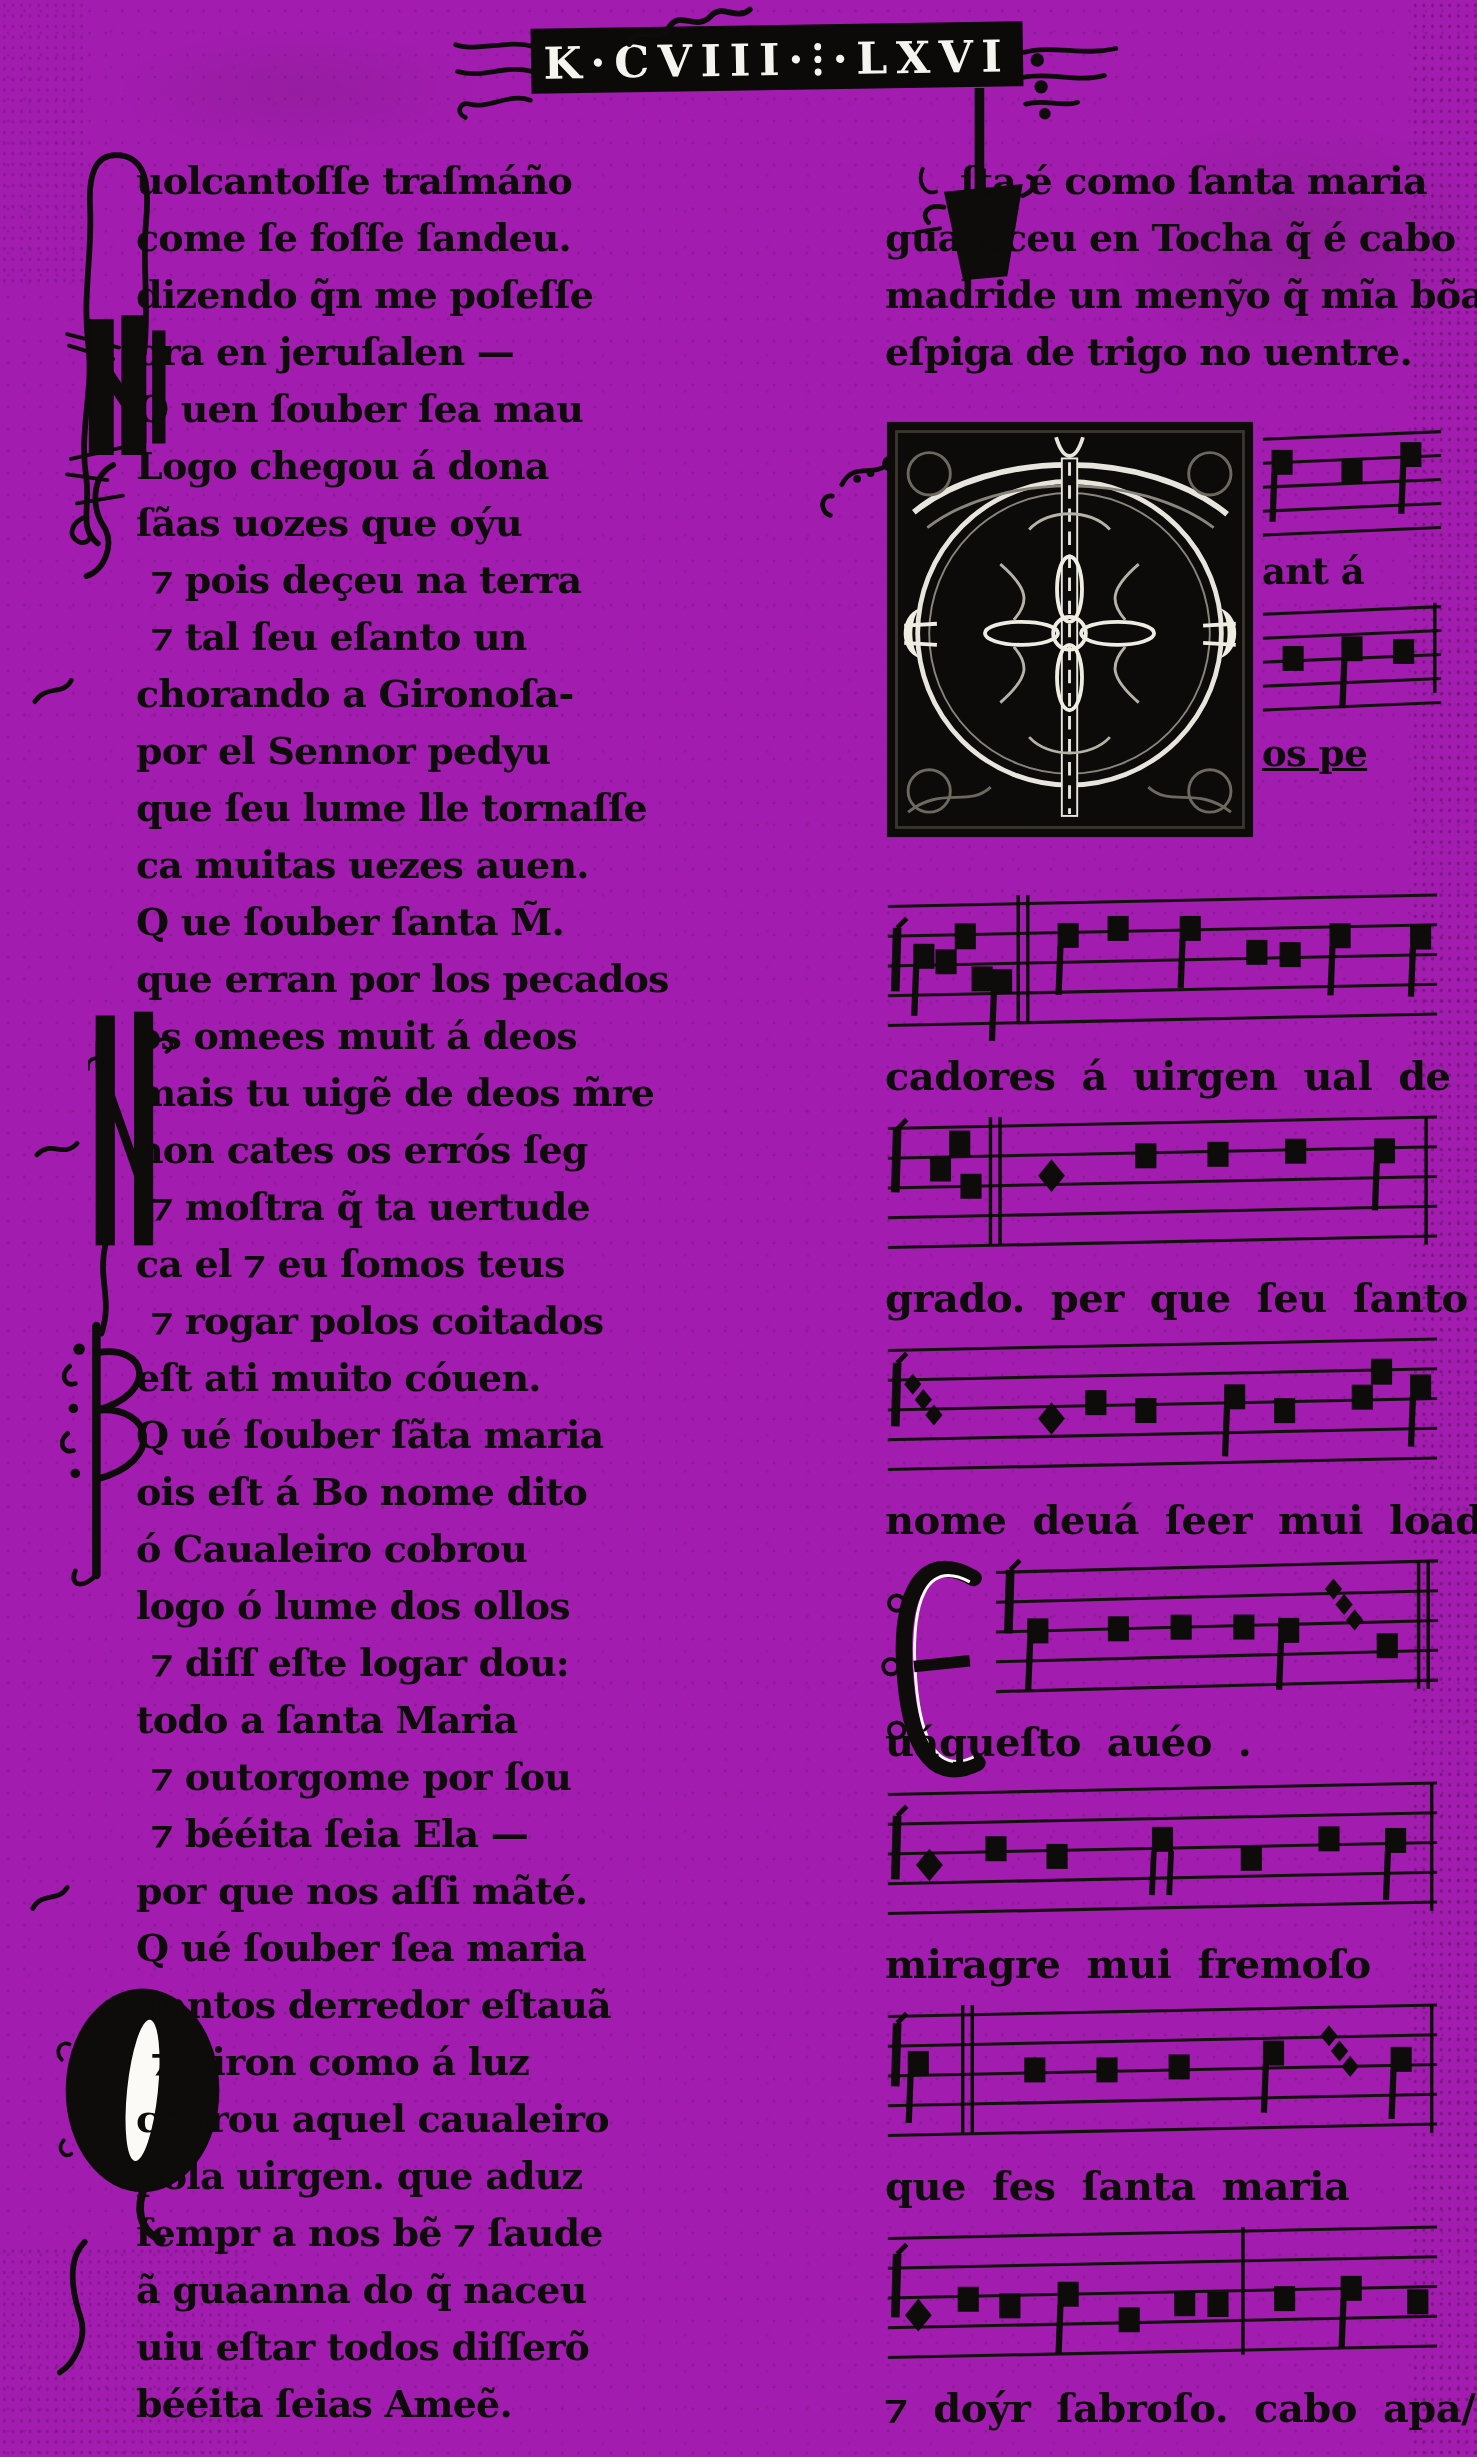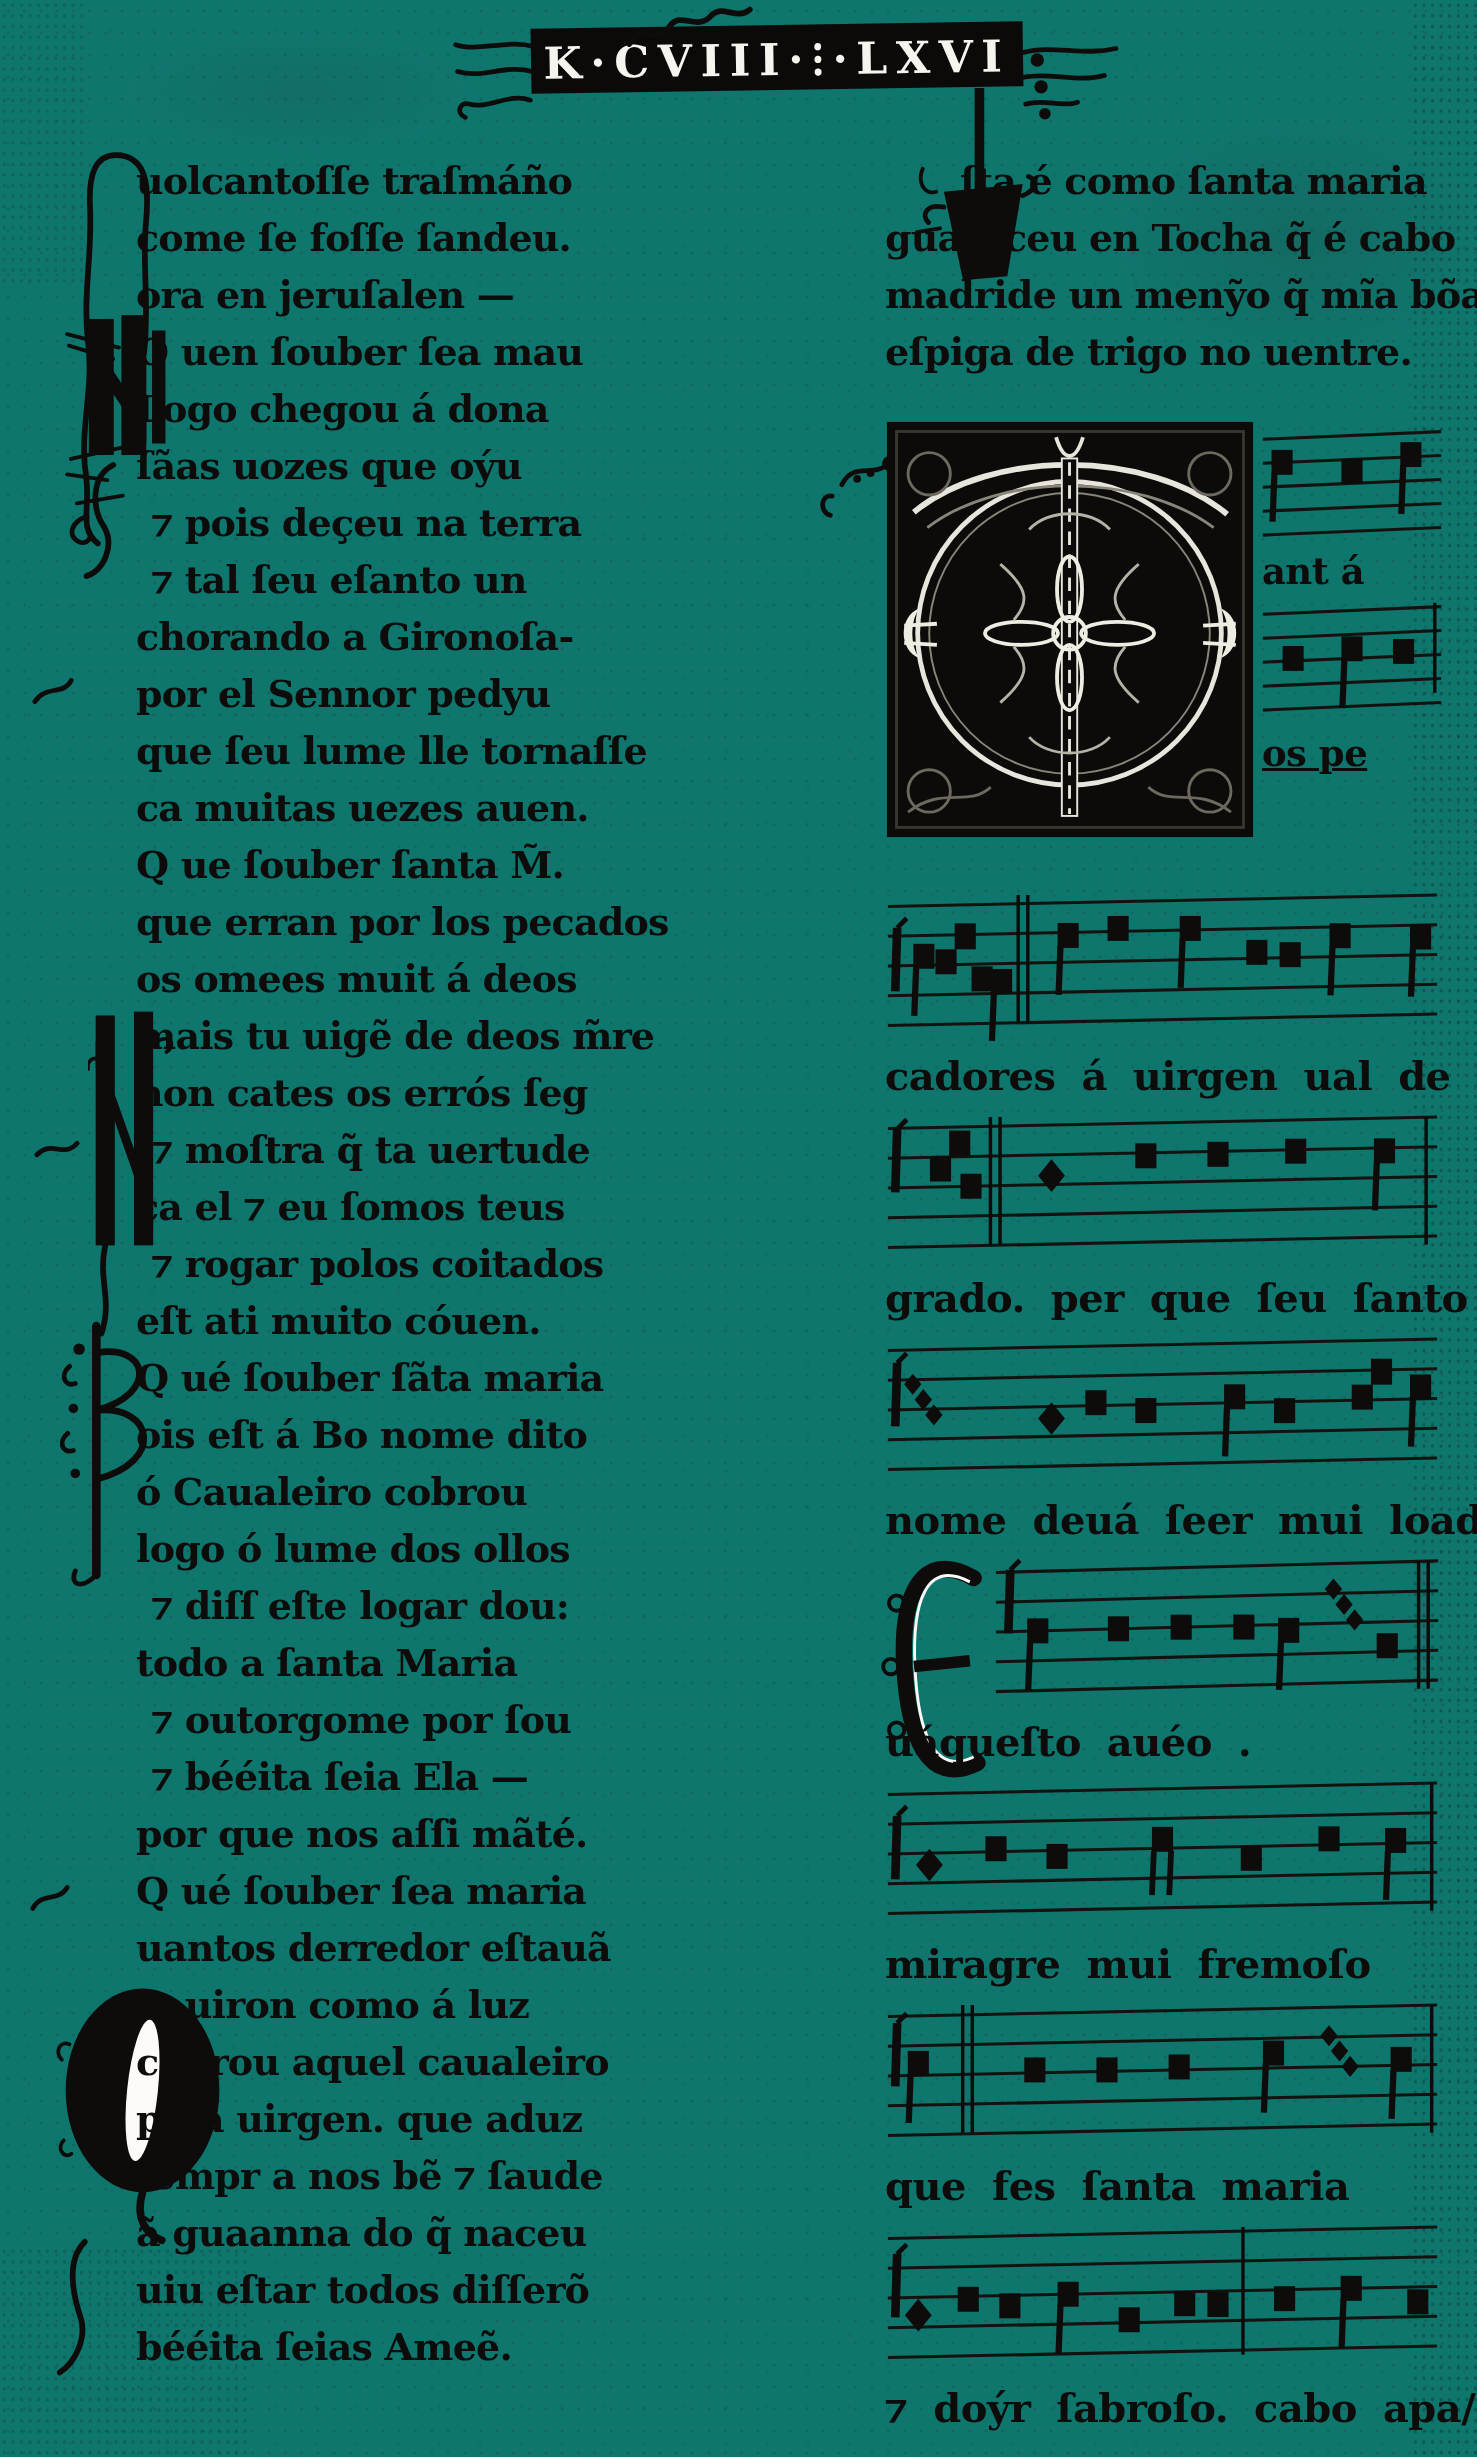--- a/index.html
+++ b/index.html
@@ -1,18 +1,18 @@
 <!DOCTYPE html>
 <html><head>
 <meta charset="utf-8">
 <style>
   html,body{margin:0;padding:0;background:#777;}
   .page{
     position:relative;width:1478px;height:2457px;margin:0 auto;
-    background:#0f766e;overflow:hidden;
+    background:#a21caf;overflow:hidden;
     font-family:"DejaVu Serif", serif;color:#0d0c0a;
   }
   
   .page::before{
     content:"";position:absolute;inset:0;pointer-events:none;
     background-image:
       radial-gradient(rgba(25,22,18,.16) 1px, transparent 1.4px),
       radial-gradient(rgba(25,22,18,.09) 1.6px, transparent 2.1px);
     background-size:16.3px 22px, 41px 36px;
     background-position:0 0, 8.6px 13.4px;
@@ -150,20 +150,21 @@
   <svg class="margin-dec" style="left:33px;top:1120px" width="48" height="58" viewBox="0 0 50 60">
       <path class="ink" stroke-width="5" d="M4,36 C20,20 32,40 46,24"></path>
     </svg>
   <svg class="margin-dec" style="left:25px;top:1868px" width="48" height="58" viewBox="0 0 50 60">
       <path class="ink" stroke-width="5" d="M8,42 C18,24 34,36 44,20"></path>
     </svg>
 
   <div class="col-left">
       <div class="tline">uolcantoſſe traſmáño</div>
       <div class="tline">come ſe foſſe ſandeu.</div>
+      <div class="tline">dizendo q̃n me poſeſſe</div>
       <div class="tline">ora en jeruſalen —</div>
       <div class="tline">Q uen ſouber ſea mau</div>
       <div class="tline">Logo chegou á dona</div>
       <div class="tline">ſãas uozes que oýu</div>
       <div class="tline tiron">⁊ pois deçeu na terra</div>
       <div class="tline tiron">⁊ tal ſeu eſanto un</div>
       <div class="tline">chorando a Gironoſa-</div>
       <div class="tline">por el Sennor pedyu</div>
       <div class="tline">que ſeu lume lle tornaſſe</div>
       <div class="tline">ca muitas uezes auen.</div>

